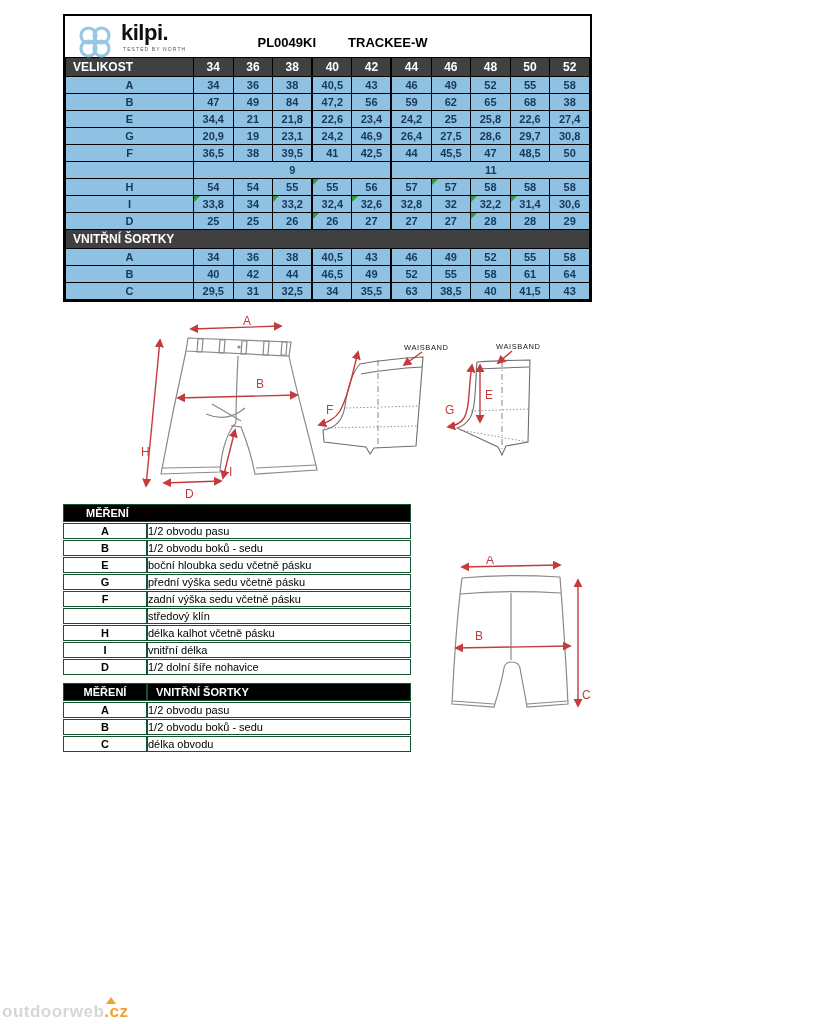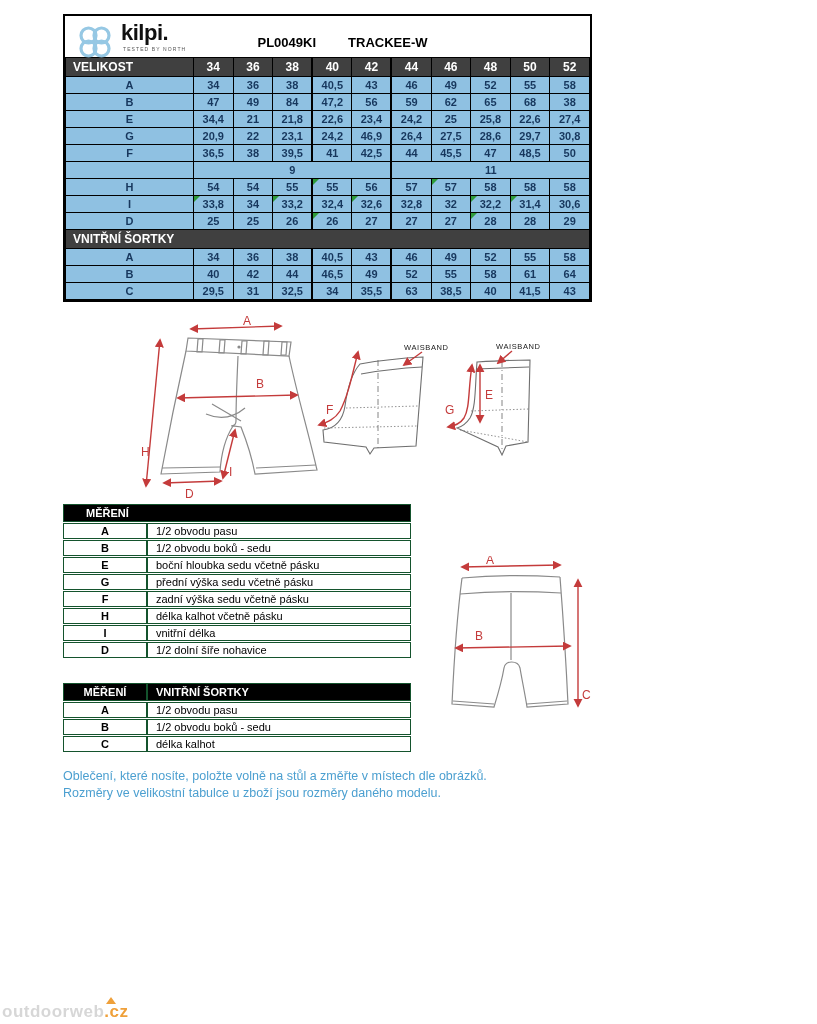--- a/index.html
+++ b/index.html
@@ -25,21 +25,21 @@
   td.rel{position:relative;}
   .marker{position:absolute;left:0;top:0;width:0;height:0;
           border-top:6px solid #2f9b3a;border-right:6px solid transparent;}
 
   
   table.legend{position:absolute;left:63px;width:348px;border-collapse:separate;border-spacing:0 1px;
                table-layout:fixed;font-size:11px;color:#000;}
   table.legend td{border:1px solid #14532d;height:14px;padding:0;background:#fff;line-height:1;vertical-align:middle;}
   table.legend col.l-col{width:84px;}
   table.legend td.l{text-align:center;font-weight:bold;}
-  table.legend td.d{text-align:left;padding-left:8px;}
+  table.legend td.d{text-align:left;}
   table.legend tr.hdr td{background:#000;color:#fff;font-weight:bold;height:16px;}
   table.legend td.hdr-main{text-align:left;padding-left:22px;}
   table.legend td.hdr-c{text-align:center;}
   table.legend td.hdr-sub{text-align:left;padding-left:8px;}
   #legend1{top:503px;} #legend2{top:682px;}
 
   
   .diag-main{position:absolute;left:140px;top:316px;}
   .diag-inner{position:absolute;left:448px;top:556px;}
   .garment{fill:none;stroke:#8a8a8a;stroke-width:1.2;}
@@ -146,21 +146,21 @@
             <td>23,4</td>
             <td class="thickL">24,2</td>
             <td>25</td>
             <td>25,8</td>
             <td>22,6</td>
             <td>27,4</td>
           </tr>
           <tr>
             <td class="lbl">G</td>
             <td>20,9</td>
-            <td>22</td>
+            <td>19</td>
             <td>23,1</td>
             <td class="thickL">24,2</td>
             <td>46,9</td>
             <td class="thickL">26,4</td>
             <td>27,5</td>
             <td>28,6</td>
             <td>29,7</td>
             <td>30,8</td>
           </tr>
           <tr>
@@ -369,20 +369,24 @@
         </tr>
         <tr>
           <td class="l">G</td>
           <td class="d">přední výška sedu včetně pásku</td>
         </tr>
         <tr>
           <td class="l">F</td>
           <td class="d">zadní výška sedu včetně pásku</td>
         </tr>
         <tr>
+          <td class="l"></td>
+          <td class="d">středový klín</td>
+        </tr>
+        <tr>
           <td class="l">H</td>
           <td class="d">délka kalhot včetně pásku</td>
         </tr>
         <tr>
           <td class="l">I</td>
           <td class="d">vnitřní délka</td>
         </tr>
         <tr>
           <td class="l">D</td>
           <td class="d">1/2 dolní šíře nohavice</td>
@@ -405,28 +409,24 @@
         <tr>
           <td class="l">A</td>
           <td class="d">1/2 obvodu pasu</td>
         </tr>
         <tr>
           <td class="l">B</td>
           <td class="d">1/2 obvodu boků - sedu</td>
         </tr>
         <tr>
           <td class="l">C</td>
-          <td class="d">délka kalhot</td>
+          <td class="d">délka obvodu</td>
         </tr>
       </tbody>
   </table>
 
-  <div class="footnote">
-    <div>Oblečení, které nosíte, položte volně na stůl a změřte v místech dle obrázků.</div>
-    <div>Rozměry ve velikostní tabulce u zboží jsou rozměry daného modelu.</div>
-  </div>
 
   <div class="watermark">
     <span class="tent"></span>
     <span>outdoorweb</span><span class="tld">.cz</span>
   </div>
 
 </div>
 
 </body></html>

